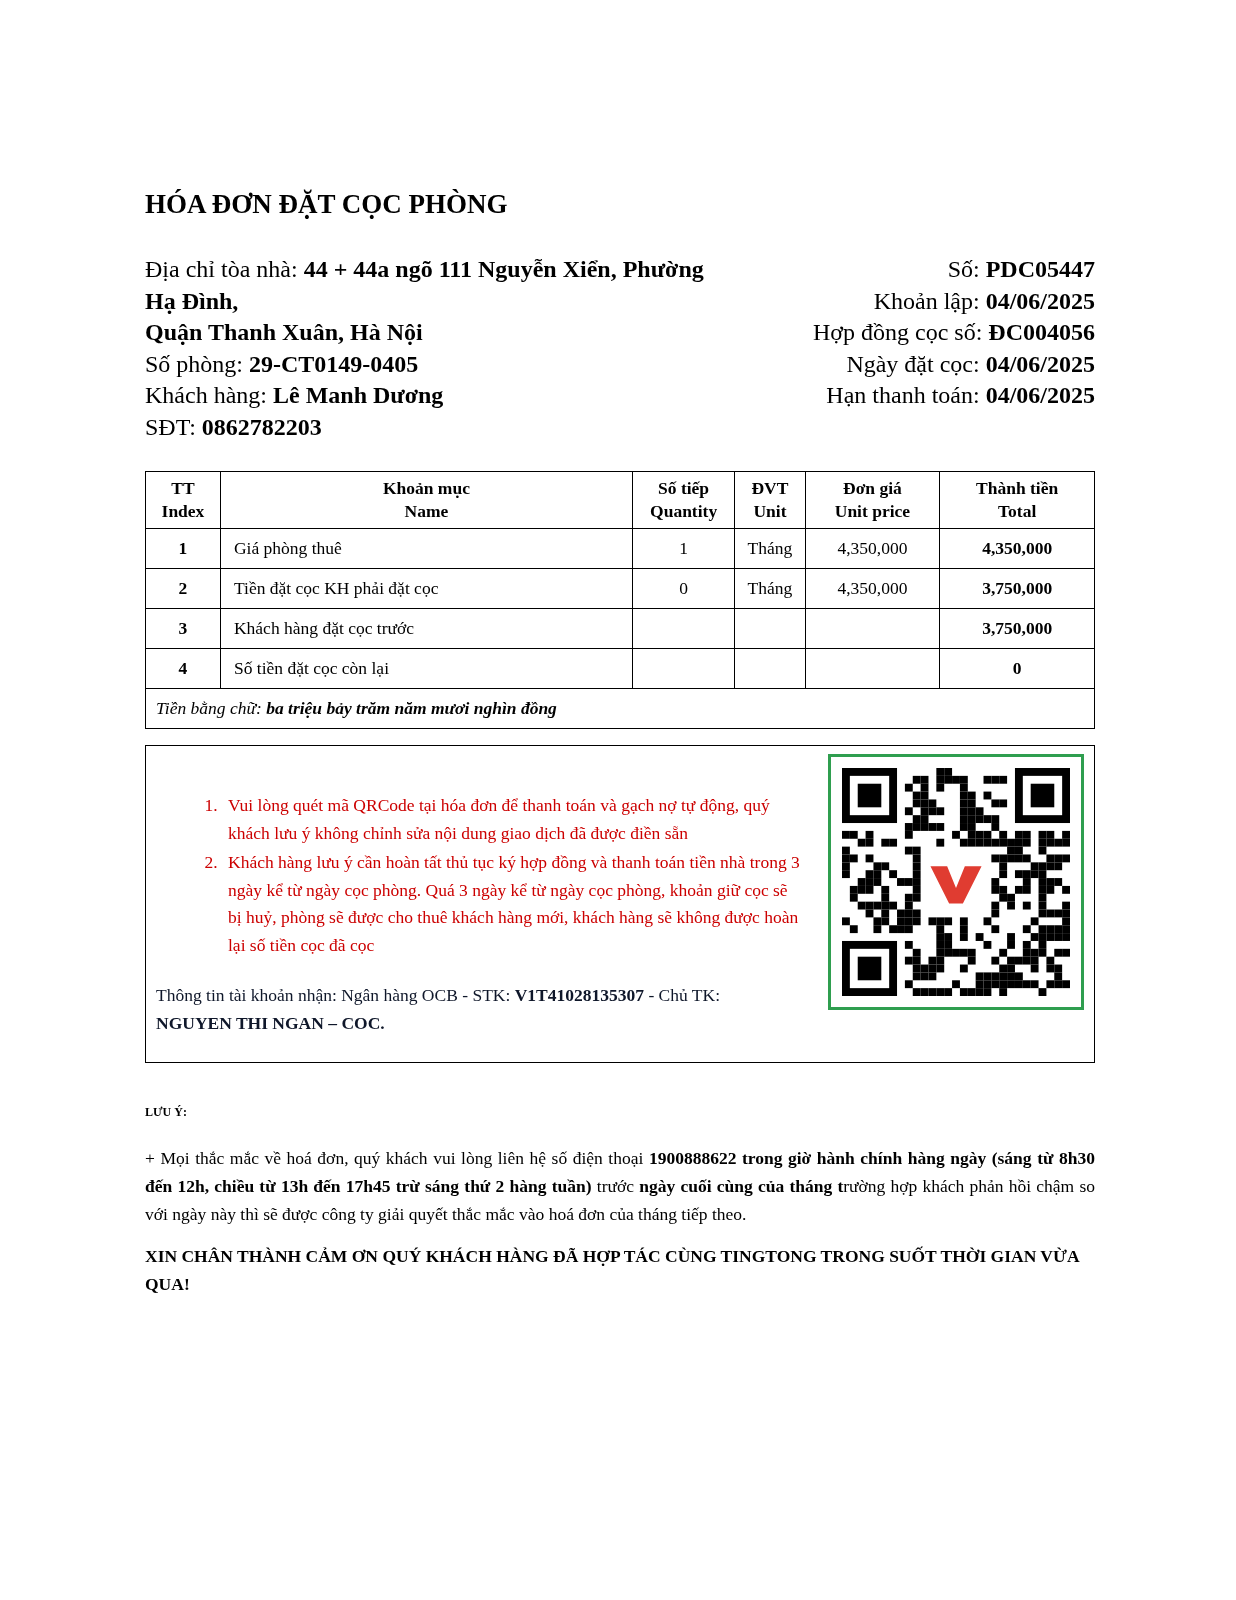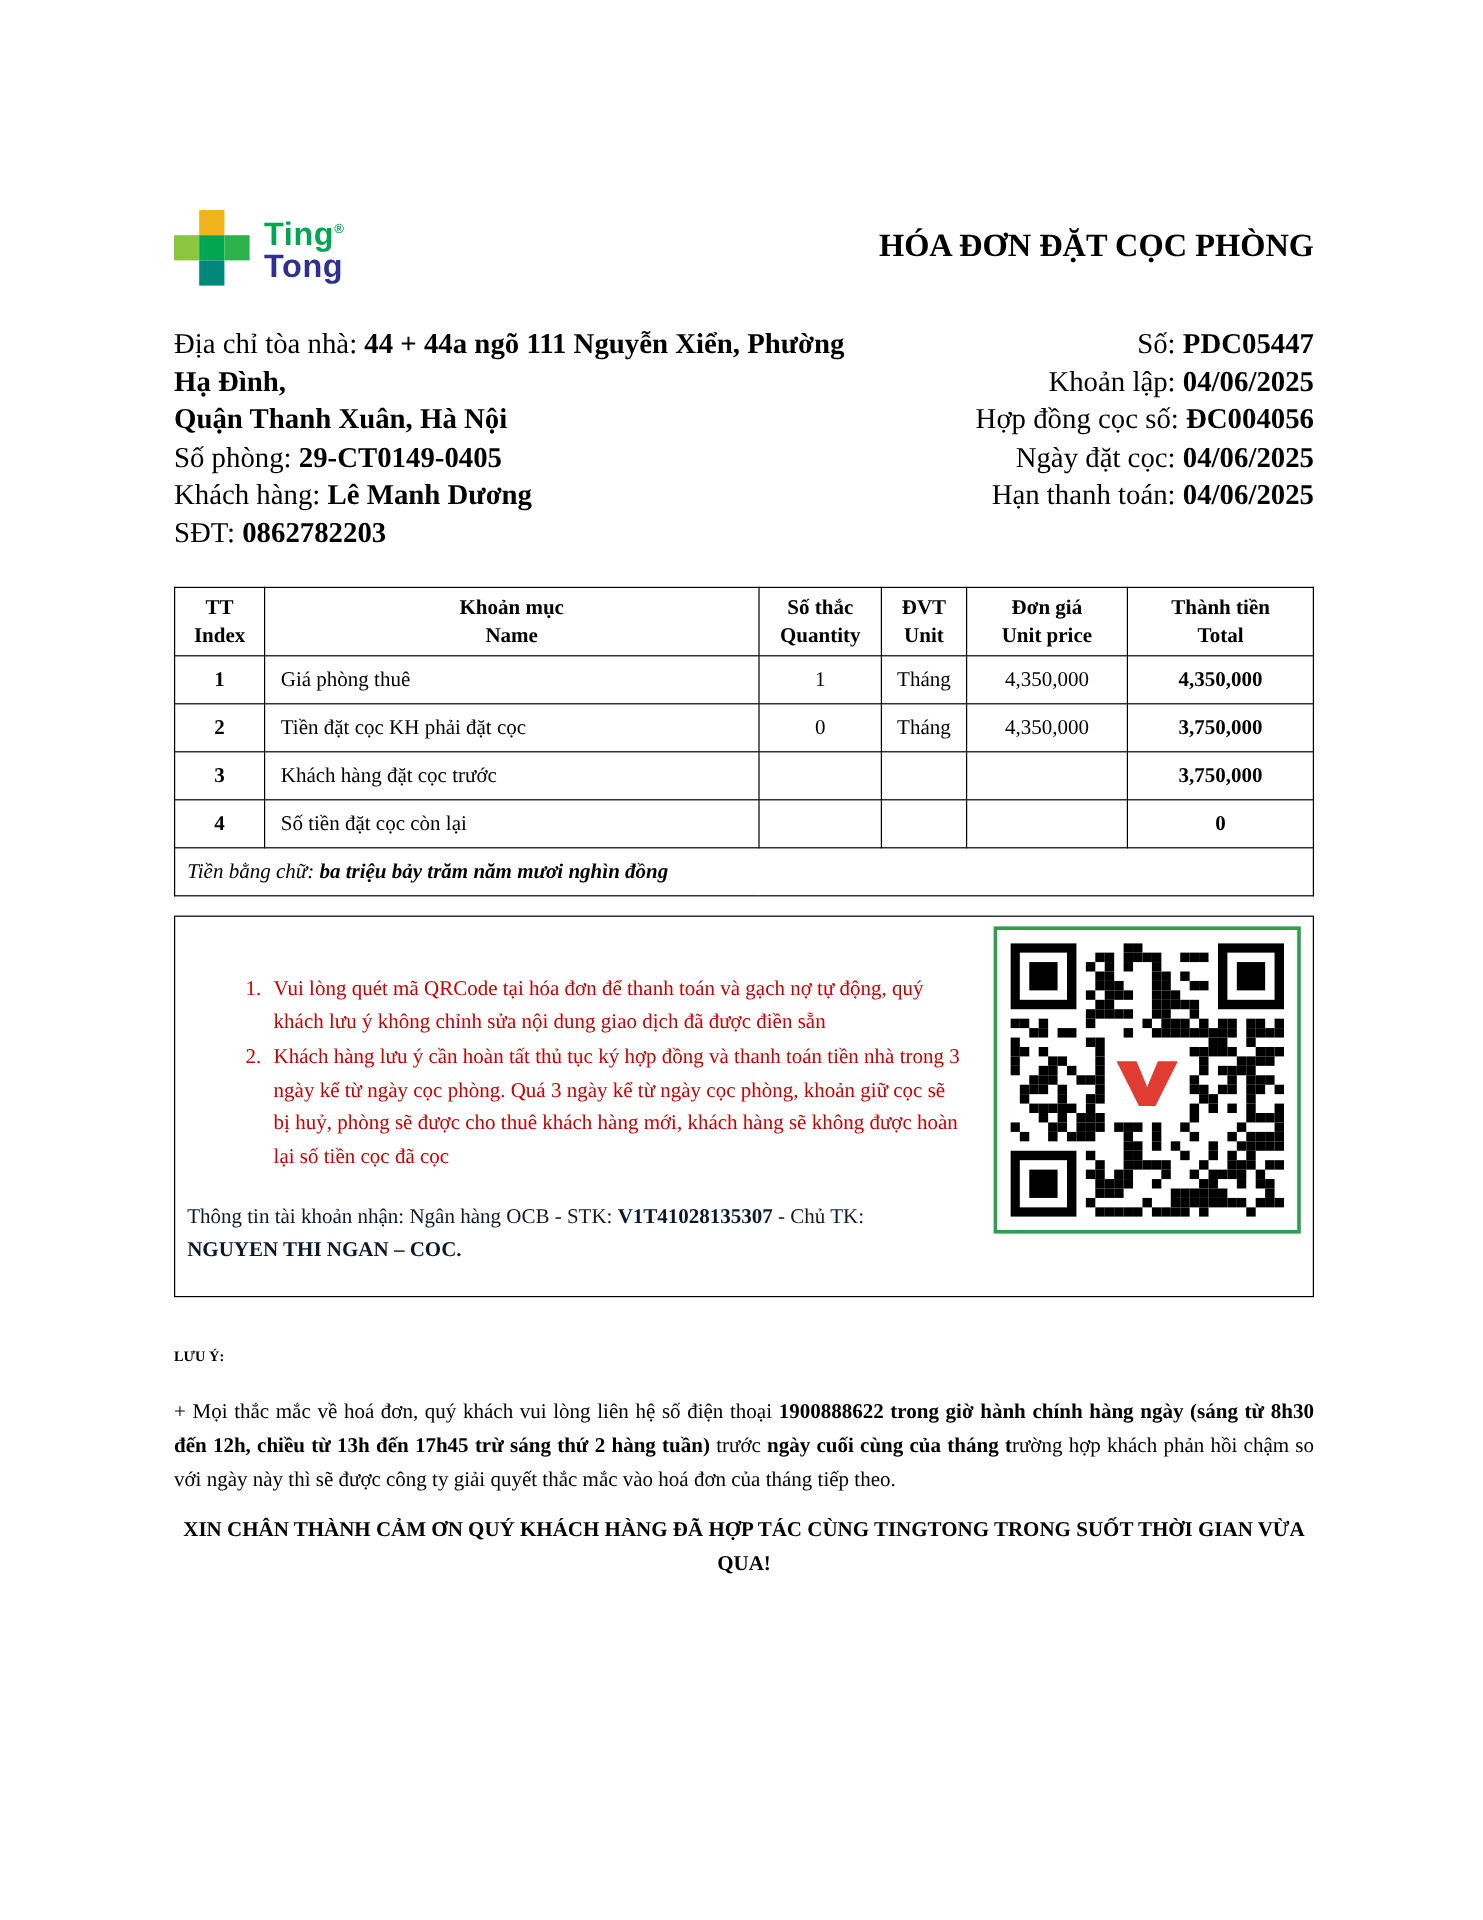--- a/index.html
+++ b/index.html
@@ -60,41 +60,28 @@
     border: 3px solid #2f9e4f;
     background: #fff;
     padding: 11px;
   }
   .qr-svg, .qr-svg svg { width: 100%; height: 100%; display: block; }
 
   
   .footer { margin-top: 42px; }
   .luu-y { font-weight: bold; font-size: 12px; }
   .para { margin-top: 24px; line-height: 28px; text-align: justify; }
-  .thanks { margin-top: 14px; line-height: 28px; font-weight: bold; text-align: center; }
+  .thanks { margin-top: 14px; line-height: 28px; font-weight: bold; }
 </style>
 </head>
 <body>
 
 <div class="page">
 
   <header class="top">
-    <div class="logo">
-      <div class="logo-icon">
-        <span class="c1"></span>
-          <span class="c2"></span>
-          <span class="c3"></span>
-          <span class="c4"></span>
-          <span class="c5"></span>
-      </div>
-      <div class="logo-text">
-        <div class="ting"><span>Ting</span><sup>®</sup></div>
-        <div class="tong">Tong</div>
-      </div>
-    </div>
     <h1 class="title">HÓA ĐƠN ĐẶT CỌC PHÒNG</h1>
   </header>
 
   <section class="info">
     <div class="info-left">
       <div class="line">
         <span>Địa chỉ tòa nhà: </span><b>44 + 44a ngõ 111 Nguyễn Xiển, Phường Hạ Đình,</b><br>
         <b>Quận Thanh Xuân, Hà Nội</b>
       </div>
       <div class="line">
@@ -132,21 +119,21 @@
         <col style="width:43.4%">
         <col style="width:10.8%">
         <col style="width:7.4%">
         <col style="width:14.2%">
         <col style="width:16.3%">
     </colgroup>
     <thead>
       <tr>
         <th><span>TT</span><br><span>Index</span></th>
         <th><span>Khoản mục</span><br><span>Name</span></th>
-        <th><span>Số thắc</span><br><span>Quantity</span></th>
+        <th><span>Số tiếp</span><br><span>Quantity</span></th>
         <th><span>ĐVT</span><br><span>Unit</span></th>
         <th><span>Đơn giá</span><br><span>Unit price</span></th>
         <th><span>Thành tiền</span><br><span>Total</span></th>
       </tr>
     </thead>
     <tbody>
       <tr>
         <td class="c-bold">1</td>
         <td class="c-left">Giá phòng thuê</td>
         <td class="c-center">1</td>

